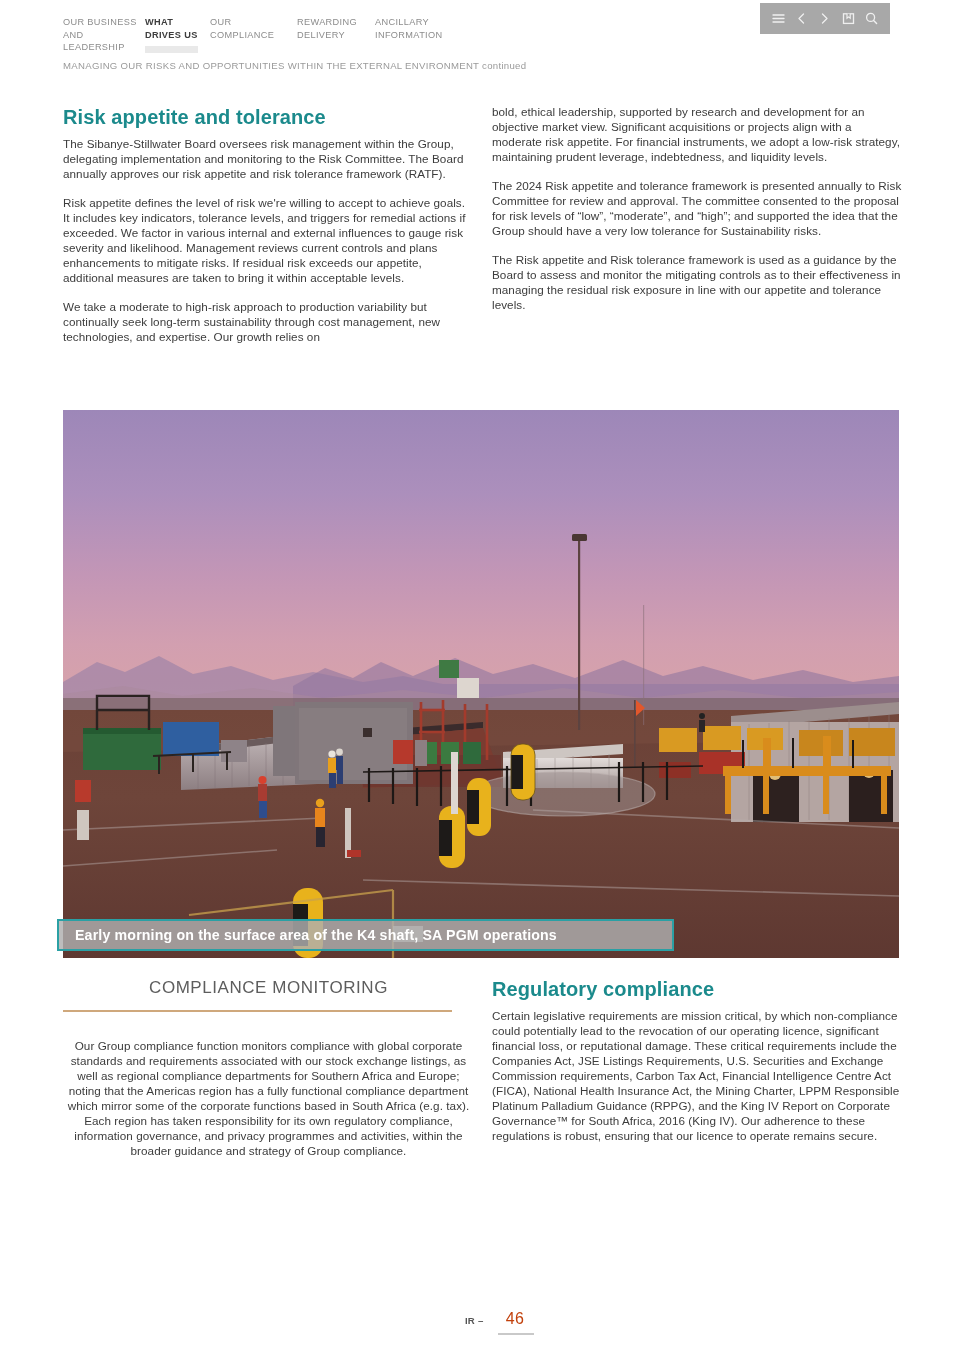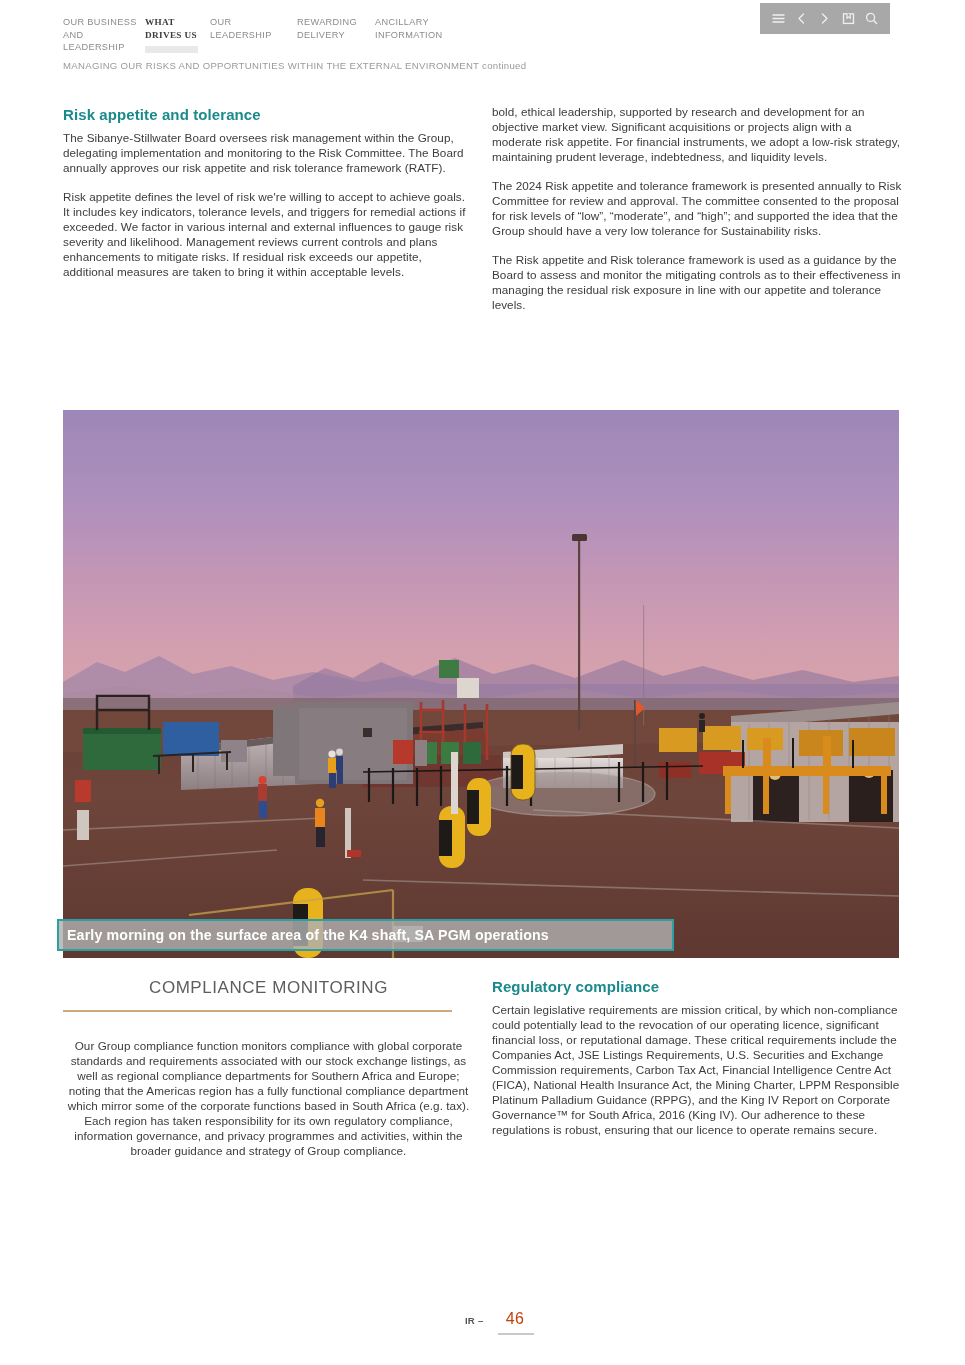--- a/index.html
+++ b/index.html
@@ -41,21 +41,20 @@
   }
   .nav-tab:nth-child(1) { width: 82px; }
   .nav-tab:nth-child(2) { width: 65px; }
   .nav-tab:nth-child(3) { width: 87px; }
   .nav-tab:nth-child(4) { width: 78px; }
   .nav-tab:nth-child(5) { width: 90px; }
 
   .nav-tab.active {
     color: #3d3d3d;
     font-weight: bold;
-    font-family: Liberation Serif, serif;
   }
   .nav-tab.active::after {
     content: "";
     position: absolute;
     left: 0;
     bottom: -2px;
     width: 53px;
     height: 7px;
     background: #e9e9e9;
   }
@@ -100,21 +99,21 @@
     position: absolute;
     left: 492px;
     width: 411px;
   }
 
   .top-left  { top: 106px; }
   .top-right { top: 104px; }
 
   h2.teal-head {
     color: #1b8a8c;
-    font-size: 15px;
+    font-size: 20px;
     font-weight: bold;
     letter-spacing: 0.1px;
     margin-bottom: 7px;
   }
 
   p.body {
     font-size: 11.7px;
     line-height: 15px;
     color: #3c3c3c;
     margin-bottom: 14px;
@@ -136,21 +135,21 @@
   .caption {
     position: absolute;
     left: 57px;
     top: 919px;
     width: 617px;
     height: 32px;
     background: rgba(175,175,175,0.82);
     border: 2px solid #2aa0a4;
     display: flex;
     align-items: center;
-    padding-left: 8px;
+    padding-left: 16px;
     color: #ffffff;
     font-size: 14.2px;
     font-weight: bold;
     letter-spacing: 0.15px;
   }
 
   
   .low-left  { top: 978px; text-align: center; }
   .low-right { top: 978px; }
 
@@ -207,21 +206,21 @@
 <body>
 
 <div class="topbar">
 
   <div class="nav-tabs">
     <div class="nav-tab">OUR BUSINESS
 AND LEADERSHIP</div>
     <div class="nav-tab active">WHAT
 DRIVES US</div>
     <div class="nav-tab">OUR
-LEADERSHIP</div>
+COMPLIANCE</div>
     <div class="nav-tab">REWARDING
 DELIVERY</div>
     <div class="nav-tab">ANCILLARY
 INFORMATION</div>
   </div>
 
   <div class="toolbar">
     <div class="tb-icon">
       <svg width="15" height="15" viewBox="0 0 15 15">
         <g stroke="#efefef" stroke-width="1.3" stroke-linecap="round">
@@ -255,20 +254,21 @@
     </div>
   </div>
 
   <div class="section-subtitle">MANAGING OUR RISKS AND OPPORTUNITIES WITHIN THE EXTERNAL ENVIRONMENT continued</div>
 </div>
 
 <div class="col-left top-left">
   <h2 class="teal-head">Risk appetite and tolerance</h2>
   <p class="body">The Sibanye-Stillwater Board oversees risk management within the Group, delegating implementation and monitoring to the Risk Committee. The Board annually approves our risk appetite and risk tolerance framework (RATF).</p>
   <p class="body">Risk appetite defines the level of risk we're willing to accept to achieve goals. It includes key indicators, tolerance levels, and triggers for remedial actions if exceeded. We factor in various internal and external influences to gauge risk severity and likelihood. Management reviews current controls and plans enhancements to mitigate risks. If residual risk exceeds our appetite, additional measures are taken to bring it within acceptable levels.</p>
+  <p class="body">We take a moderate to high-risk approach to production variability but continually seek long-term sustainability through cost management, new technologies, and expertise. Our growth relies on</p>
 </div>
 
 <div class="col-right top-right">
   <p class="body">bold, ethical leadership, supported by research and development for an objective market view. Significant acquisitions or projects align with a moderate risk appetite. For financial instruments, we adopt a low-risk strategy, maintaining prudent leverage, indebtedness, and liquidity levels.</p>
   <p class="body">The 2024 Risk appetite and tolerance framework is presented annually to Risk Committee for review and  approval.  The committee consented to the proposal for risk levels of “low”, “moderate”, and “high”; and supported the idea that the Group should have a very low tolerance for Sustainability risks.</p>
   <p class="body">The Risk appetite and Risk tolerance framework is used as a guidance by the Board to assess and monitor the mitigating controls as to their effectiveness in managing the residual risk exposure in line with our appetite and tolerance levels.</p>
 </div>
 
 <div class="photo">
   <svg viewBox="0 0 836 548" preserveAspectRatio="none">

